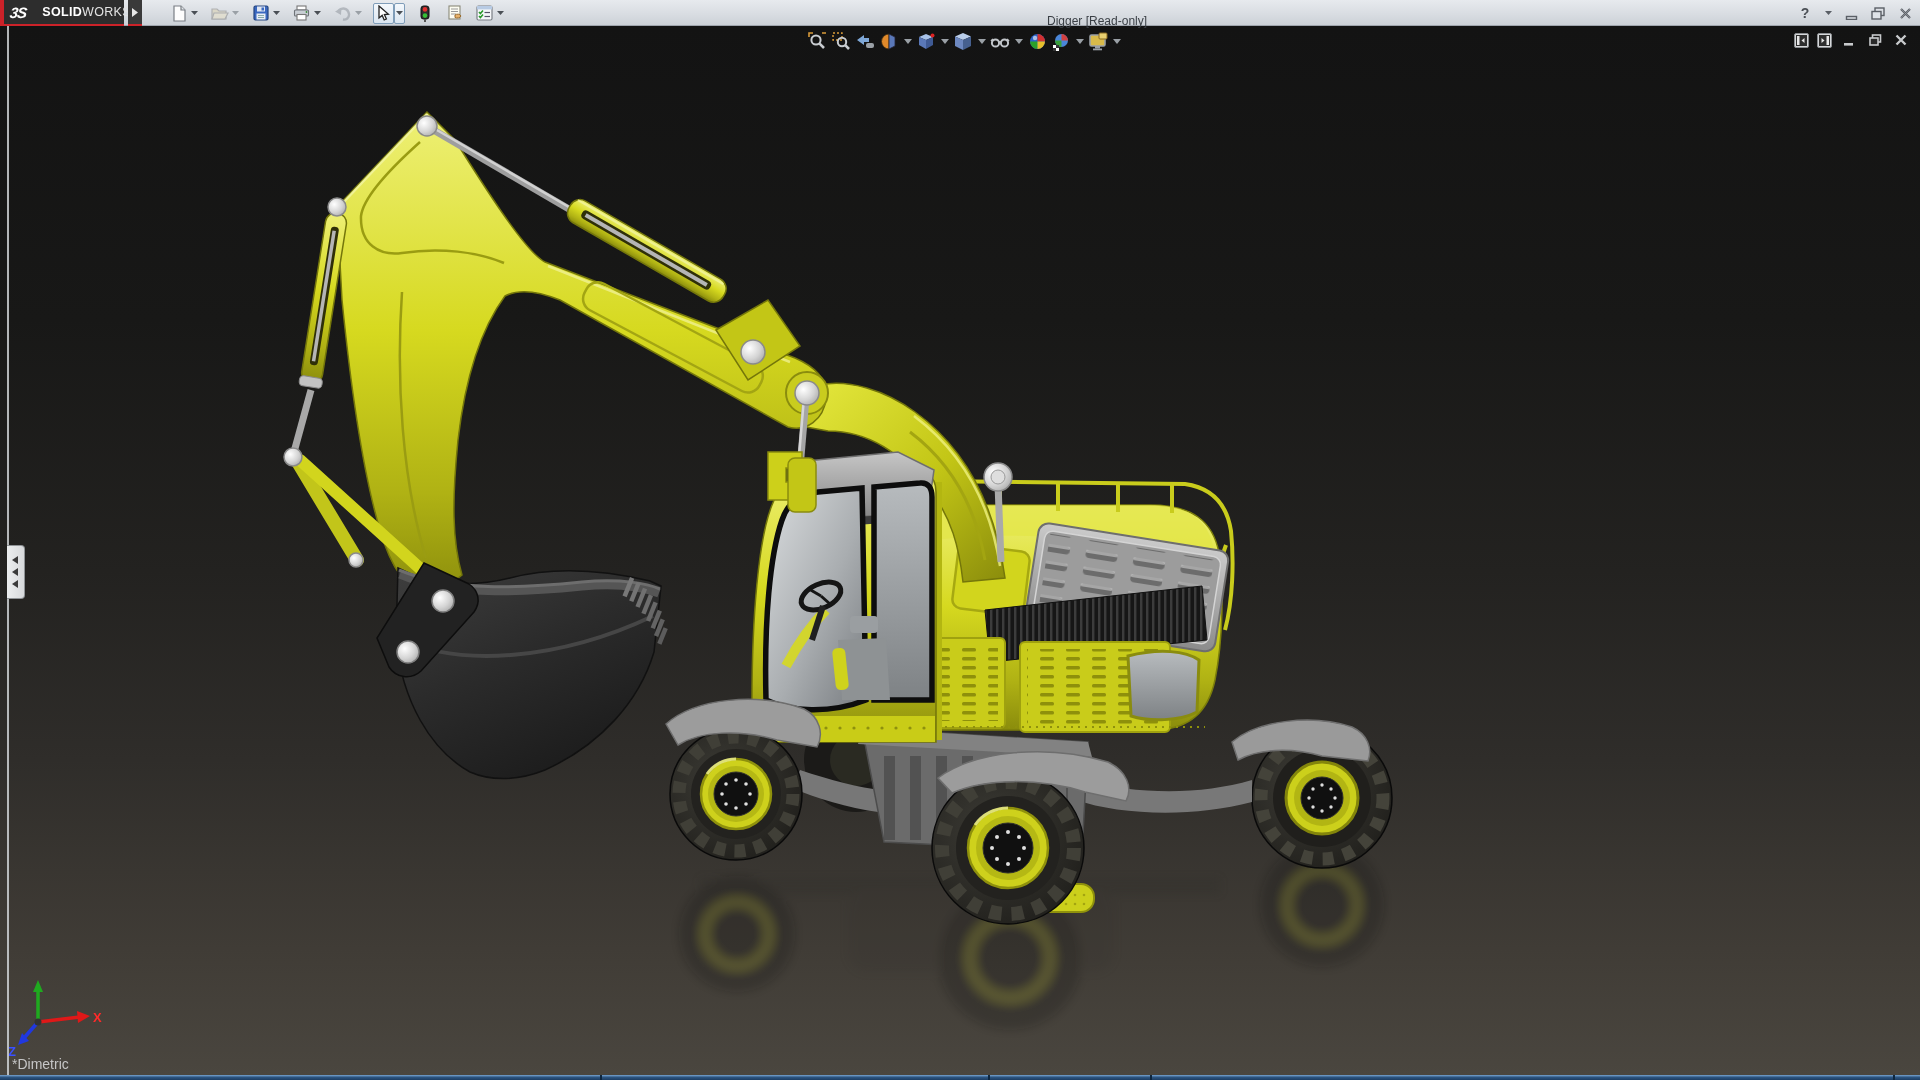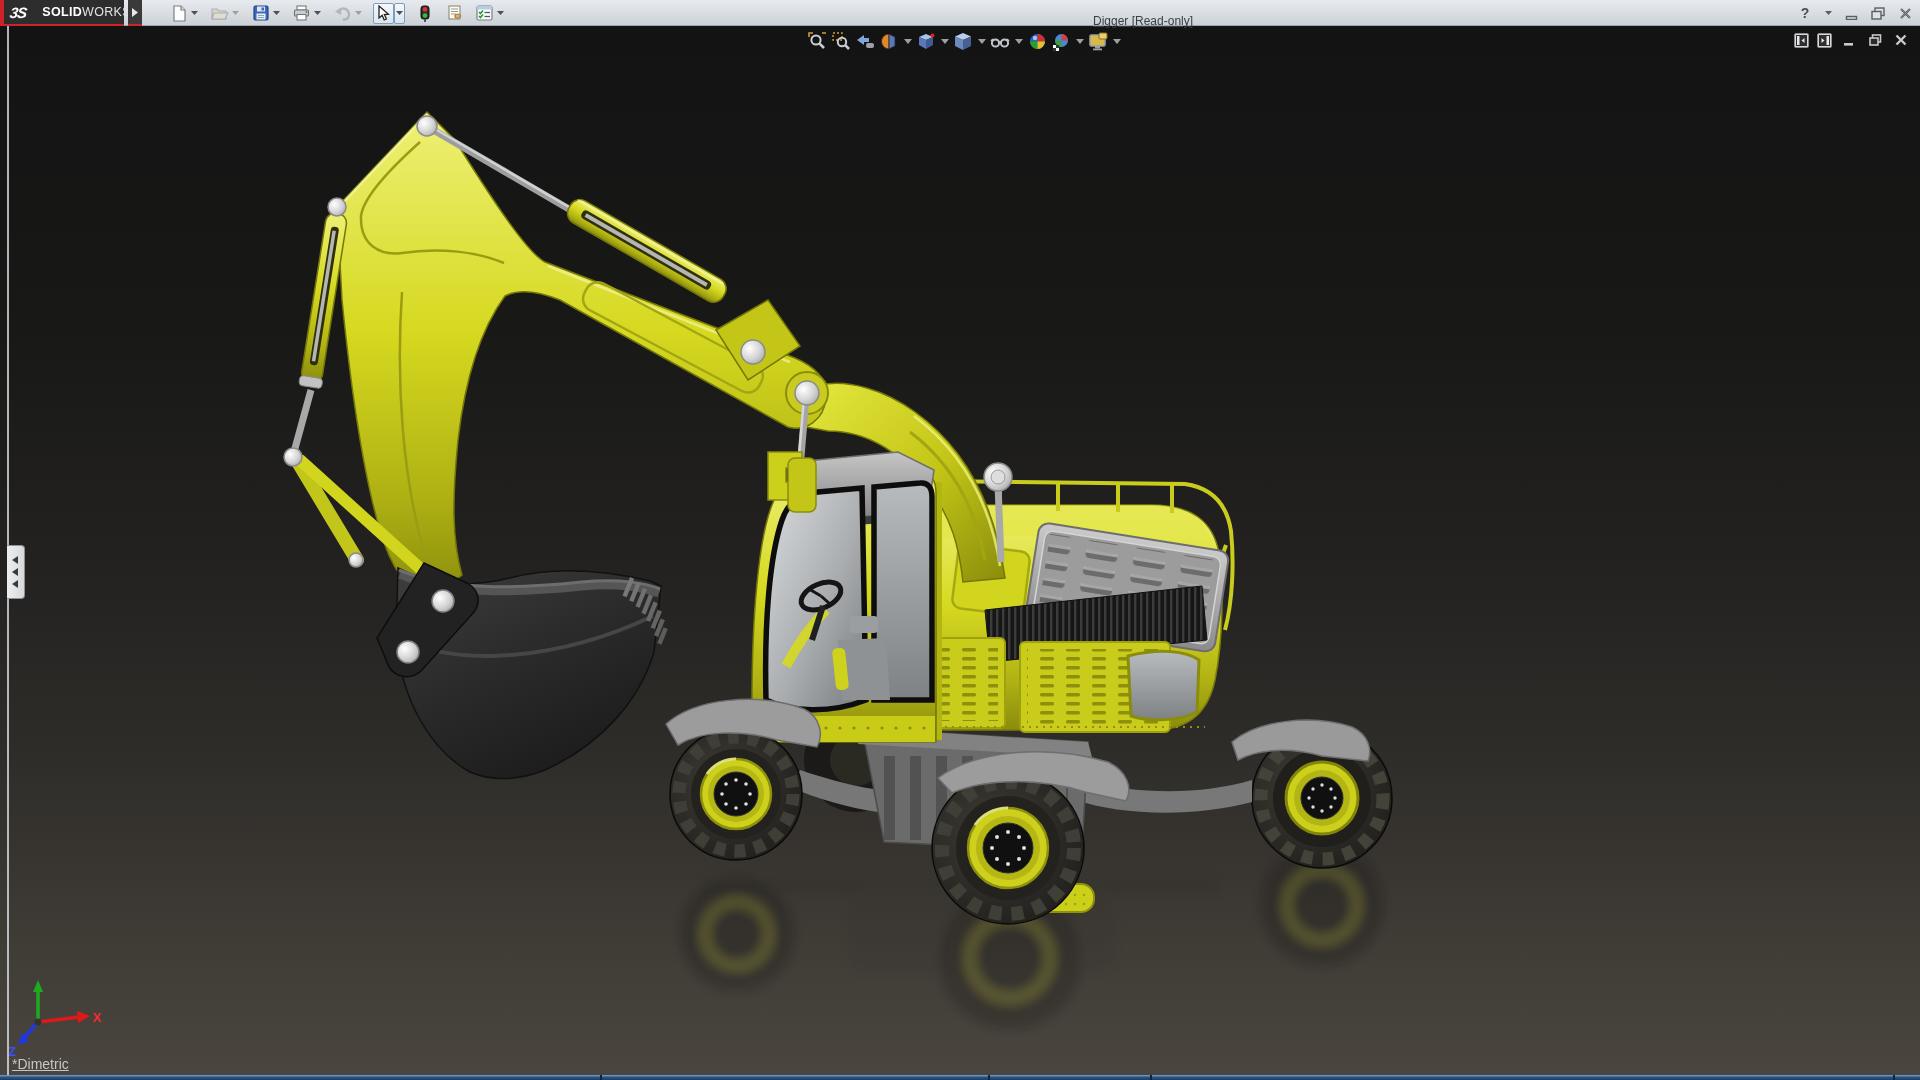--- a/index.html
+++ b/index.html
@@ -22,22 +22,22 @@
     background:#3a3a3a; border-bottom:2px solid #cc2229; display:flex; align-items:center; justify-content:center; }
   .menu-flyout svg { display:block; }
 
   .tb-row { position:absolute; left:168px; top:0; height:26px; display:flex; align-items:center; }
   .tb-group { display:flex; align-items:center; margin-right:9px; }
   .tb-btn { width:21px; height:21px; display:flex; align-items:center; justify-content:center; border:1px solid transparent; }
   .tb-btn.pressed { background:linear-gradient(180deg,#f4f8fc,#dbe6f1); border:1px solid #7f9db9; border-radius:2px; }
   .tb-dd { width:11px; height:21px; display:flex; align-items:center; justify-content:center; }
   .tb-dd.boxed { border:1px solid #7f9db9; border-radius:2px; background:linear-gradient(180deg,#f4f8fc,#dbe6f1); height:21px; }
 
-  .win-title { position:absolute; left:1093px; top:0; height:42px; display:flex; align-items:center;
-    font-size:12px; color:#3a3f45;text-decoration:underline; }
+  .win-title { position:absolute; left:1047px; top:0; height:42px; display:flex; align-items:center;
+    font-size:12px; color:#3a3f45; }
   .title-controls { position:absolute; right:6px; top:0; height:26px; display:flex; align-items:center; gap:9px; }
   .tc-btn { display:flex; align-items:center; justify-content:center; width:18px; height:20px; }
   .help-q { font-size:14px; font-weight:bold; color:#4a4f55; }
 
   
   .viewport { position:absolute; left:0; top:26px; width:1920px; height:1049px;
     background:linear-gradient(180deg,#131313 0%,#181817 28%,#232220 52%,#2f2d2a 70%,#403c36 88%,#4a463f 100%);
     z-index:1; }
   .model-svg { position:absolute; left:0; top:-26px; width:1920px; height:1080px; }
 
@@ -51,21 +51,21 @@
   .dc-box { width:15px; height:15px; background:#d6d8da; border:1px solid #8b8e91; border-radius:2px;
     display:flex; align-items:center; justify-content:center; }
 
   
   .splitter-line { position:absolute; left:7px; top:0; width:2px; height:1049px; background:#cfd2d5; opacity:.85; z-index:5; }
   .splitter-tab { position:absolute; left:7px; top:519px; width:18px; height:54px;
     background:linear-gradient(90deg,#eceeef,#d7d9db); border:1px solid #8f9396; border-left:none;
     border-radius:0 4px 4px 0; display:flex; flex-direction:column; align-items:center; justify-content:center; gap:4px; z-index:6; }
   .splitter-tab svg { display:block; }
 
-  .orient-label { position:absolute; left:12px; top:1030px; font-size:14px; color:#c6c6c6; z-index:6;text-decoration:underline; }
+  .orient-label { position:absolute; left:12px; top:1030px; font-size:14px; color:#c6c6c6; z-index:6; }
 
   
   .taskbar { position:absolute; left:0; top:1075px; width:1920px; height:5px; z-index:30;
     background:linear-gradient(180deg,#7aa6d2 0%,#2c5480 45%,#1c3d63 100%); }
   .tb-div { position:absolute; top:0; width:2px; height:5px; background:#0e2740; }
 </style>
 </head>
 <body>
 
 <div class="app">

